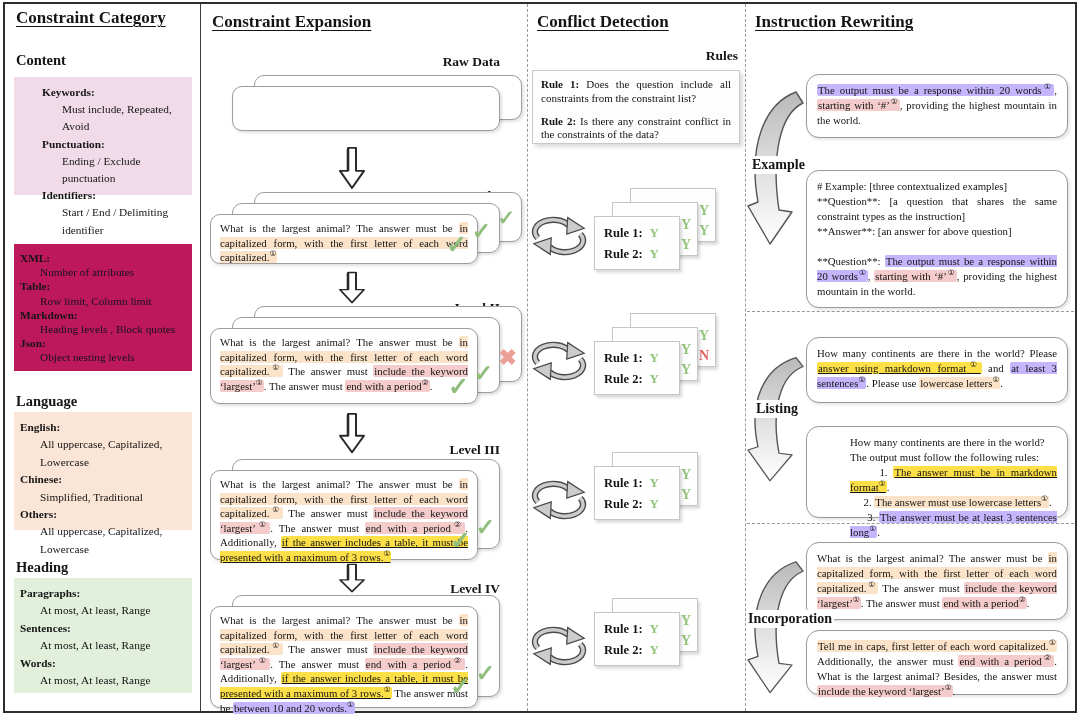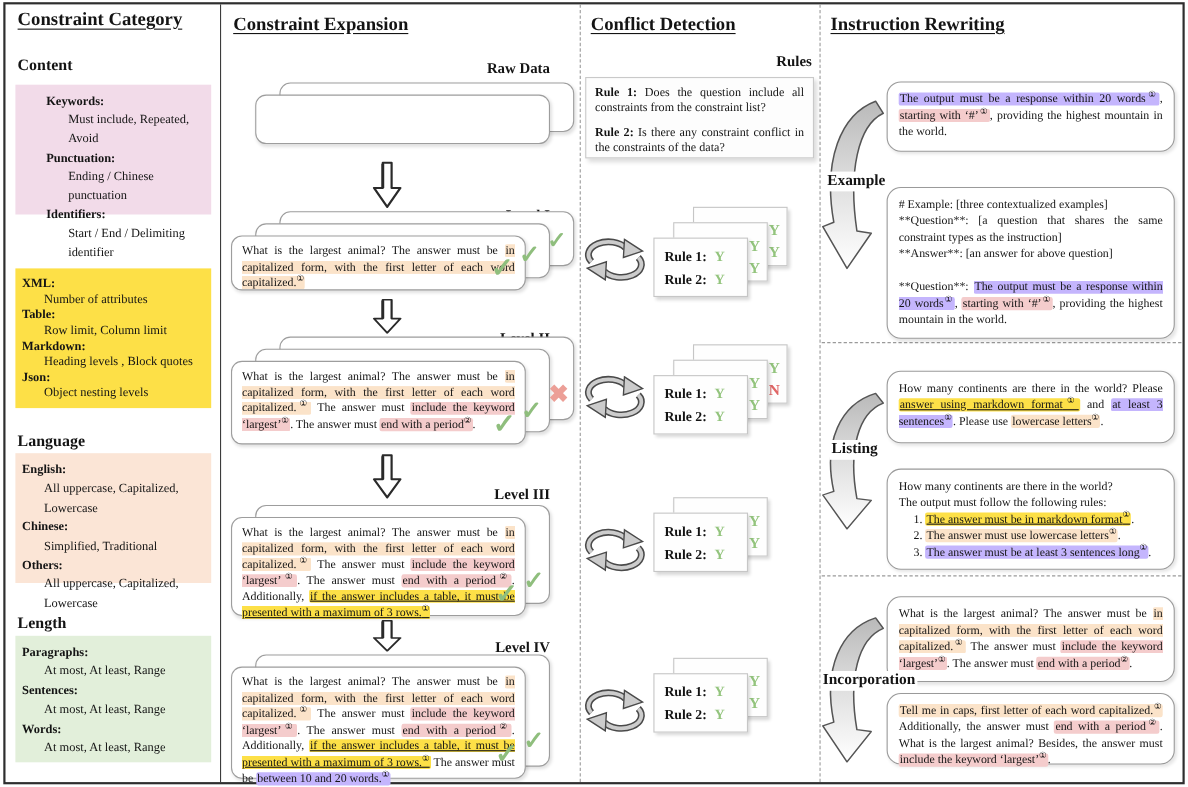--- a/index.html
+++ b/index.html
@@ -11,21 +11,21 @@
   .v-dash{border-left:1.5px dashed #9a9a9a;}
   .hdash{position:absolute;left:747px;right:6px;height:0;border-top:1.5px dashed #9a9a9a;}
   .ptitle{position:absolute;font-size:17px;font-weight:bold;text-decoration:underline;
           text-underline-offset:3px;white-space:nowrap;}
   
   .cat-head{position:absolute;left:16px;font-size:14.5px;font-weight:bold;}
   .catbox{position:absolute;left:14px;width:178px;box-sizing:border-box;padding:7px 6px;font-size:11.3px;}
   .catbox .lbl{font-weight:bold;}
   .catbox .val{padding-left:20px;}
   .bg-pink{background:#f2dbe9;}
-  .bg-blue{background:#fde047;}
+  .bg-blue{background:#be185d;}
   .bg-orange{background:#fbe5d6;}
   .bg-green{background:#e2efda;}
   .lh17 div{line-height:17.2px;margin-left:22px;}
   .lh15 div{line-height:14.2px;}
   .lh18 div{line-height:17.4px;}
   
   .stack{position:absolute;left:210px;width:312px;}
   .xcard{position:absolute;width:268px;background:#fff;border:1.2px solid #9d9d9d;border-radius:10px;
          box-shadow:1.5px 2px 3px rgba(0,0,0,.12);box-sizing:border-box;}
   .xcard p{margin:0;padding:6px 9px;font-size:10.8px;line-height:14.6px;text-align:justify;}
@@ -95,21 +95,21 @@
   <div class="hdash" style="top:311px;"></div>
   <div class="hdash" style="top:523px;"></div>
 
   <div class="ptitle" style="left:16px;top:8px;">Constraint Category</div>
 
   <div class="cat-head" style="top:52px;">Content</div>
   <div class="catbox bg-pink lh17" style="top:77px;height:118px;">
     <div class="lbl">Keywords:</div>
     <div class="val">Must include, Repeated, Avoid</div>
     <div class="lbl">Punctuation:</div>
-    <div class="val">Ending / Chinese punctuation</div>
+    <div class="val">Ending / Exclude punctuation</div>
     <div class="lbl">Identifiers:</div>
     <div class="val">Start / End / Delimiting identifier</div>
   </div>
 
   <div class="cat-head" style="top:221px;margin-top:36px;">Format</div>
   <div class="catbox bg-blue lh15" style="top:244px;height:127px;">
     <div class="lbl">XML:</div>
     <div class="val">Number of attributes</div>
     <div class="lbl">Table:</div>
     <div class="val">Row limit, Column limit</div>
@@ -122,21 +122,21 @@
   <div class="cat-head" style="top:393px;">Language</div>
   <div class="catbox bg-orange lh18" style="top:412px;height:118px;">
     <div class="lbl">English:</div>
     <div class="val">All uppercase, Capitalized, Lowercase</div>
     <div class="lbl">Chinese:</div>
     <div class="val">Simplified, Traditional</div>
     <div class="lbl">Others:</div>
     <div class="val">All uppercase, Capitalized, Lowercase</div>
   </div>
 
-  <div class="cat-head" style="top:559px;">Length</div>
+  <div class="cat-head" style="top:559px;">Heading</div>
   <div class="catbox bg-green lh18" style="top:578px;height:115px;">
     <div class="lbl">Paragraphs:</div>
     <div class="val">At most, At least, Range</div>
     <div class="lbl">Sentences:</div>
     <div class="val">At most, At least, Range</div>
     <div class="lbl">Words:</div>
     <div class="val">At most, At least, Range</div>
   </div>
 
   <div class="ptitle" style="left:212px;top:12px;">Constraint Expansion</div>
@@ -386,21 +386,21 @@
 
   <div class="rwbox" style="top:337px;height:66px;">
     <p><span>How many continents are there in the world? Please </span><span class="hl hl-blue">answer using markdown format<sup class="csup">①</sup></span><span> and </span><span class="hl hl-green">at least 3 sentences<sup class="csup">①</sup></span><span>. Please use </span><span class="hl hl-orange">lowercase letters<sup class="csup">①</sup></span><span>.</span></p>
   </div>
   <div class="carrow" style="left:746px;top:356px;">
     <svg width="58" height="128" viewBox="0 0 58 158" preserveAspectRatio="none">
       <path d="M50 2 C18 14 2 56 12 112 L2 116 L24 154 L46 122 L33 120 C25 66 34 24 57 13 Z" fill="url(#agrad)" stroke="#555" stroke-width="1.4" stroke-linejoin="round"></path>
     </svg>
   </div>
   <div class="sec-lab" style="left:754px;top:400px;">Listing</div>
-  <div class="rwbox" style="top:426px;height:92px;">
+  <div class="rwbox" style="top:426px;height:92px;padding-left:33px;">
     <p><span>How many continents are there in the world?</span><br><span>The output must follow the following rules:</span><br><span>&nbsp;&nbsp;&nbsp;&nbsp;&nbsp;1. </span><span class="hl hl-blue">The answer must be in markdown format<sup class="csup">①</sup></span><span>.</span><br><span>&nbsp;&nbsp;&nbsp;&nbsp;&nbsp;2. </span><span class="hl hl-orange">The answer must use lowercase letters<sup class="csup">①</sup></span><span>.</span><br><span>&nbsp;&nbsp;&nbsp;&nbsp;&nbsp;3. </span><span class="hl hl-green">The answer must be at least 3 sentences long<sup class="csup">①</sup></span><span>.</span></p>
   </div>
 
   <div class="rwbox" style="top:542px;height:78px;">
     <p><span>What is the largest animal? The answer must be </span><span class="hl hl-orange">in capitalized form, with the first letter of each word capitalized.<sup class="csup">①</sup></span><span> The answer must </span><span class="hl hl-pink">include the keyword ‘largest’<sup class="csup">①</sup></span><span>. The answer must </span><span class="hl hl-pink">end with a period<sup class="csup">②</sup></span><span>.</span></p>
   </div>
   <div class="carrow" style="left:746px;top:560px;">
     <svg width="58" height="136" viewBox="0 0 58 158" preserveAspectRatio="none">
       <path d="M50 2 C18 14 2 56 12 112 L2 116 L24 154 L46 122 L33 120 C25 66 34 24 57 13 Z" fill="url(#agrad)" stroke="#555" stroke-width="1.4" stroke-linejoin="round"></path>
     </svg>

